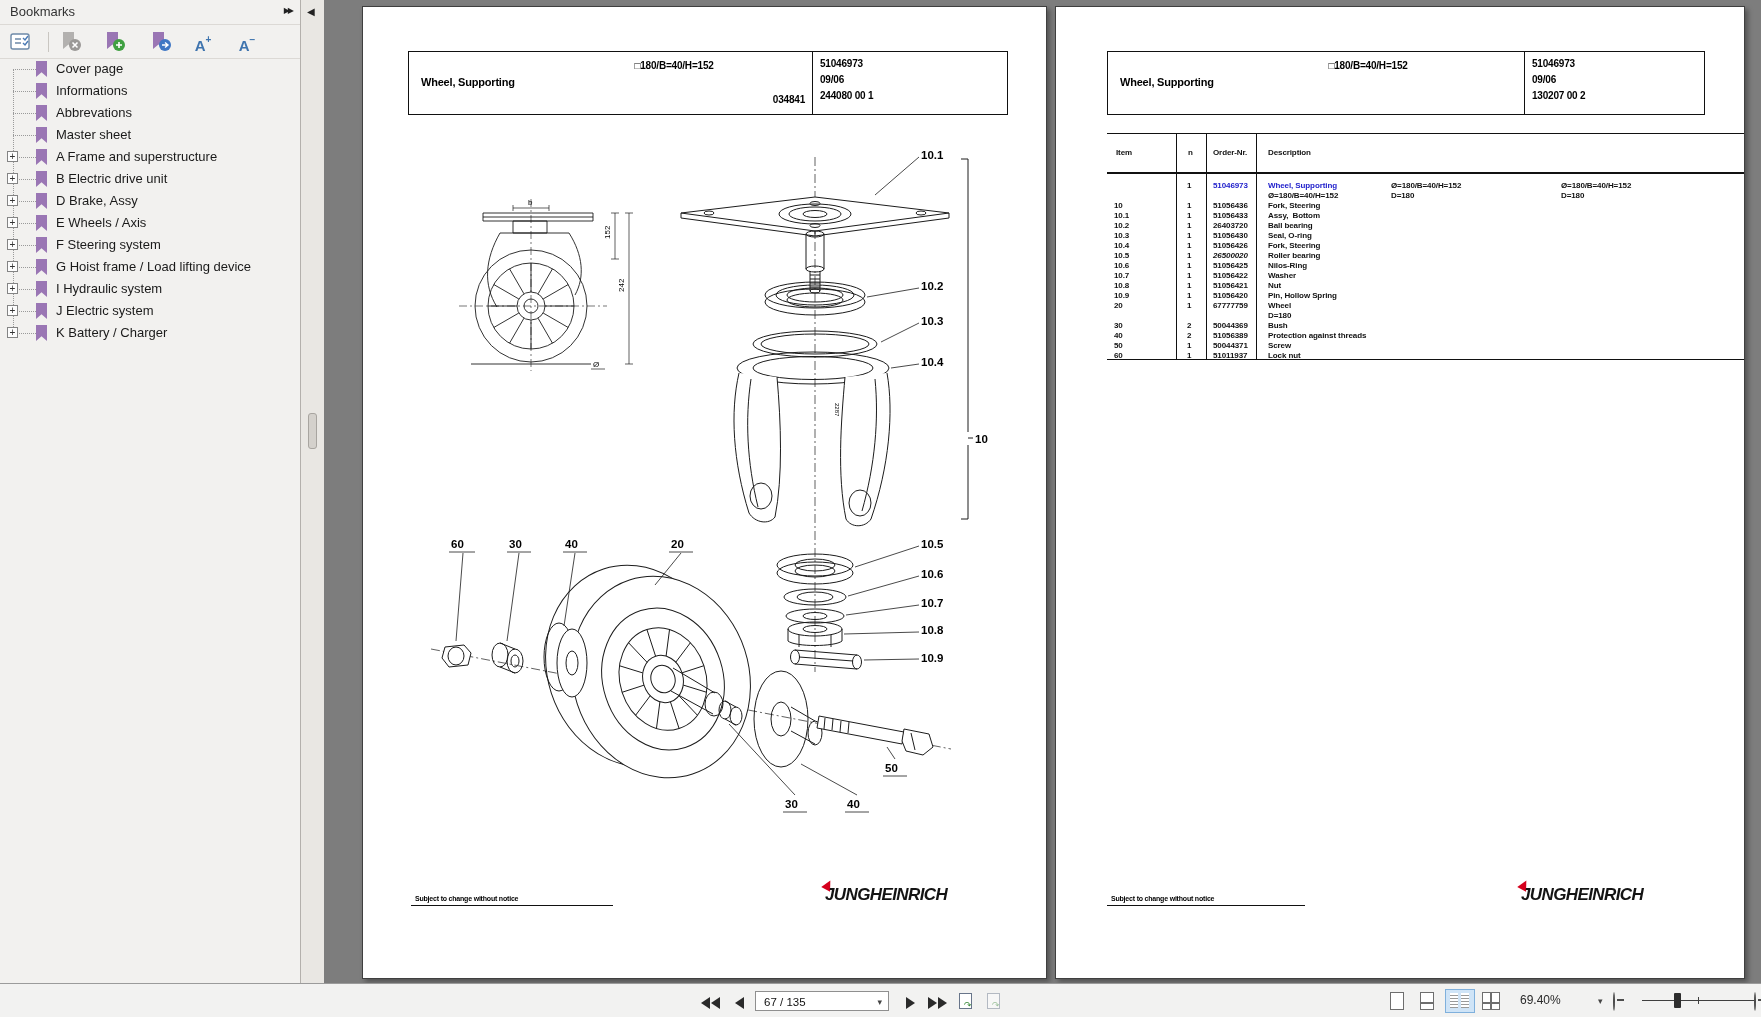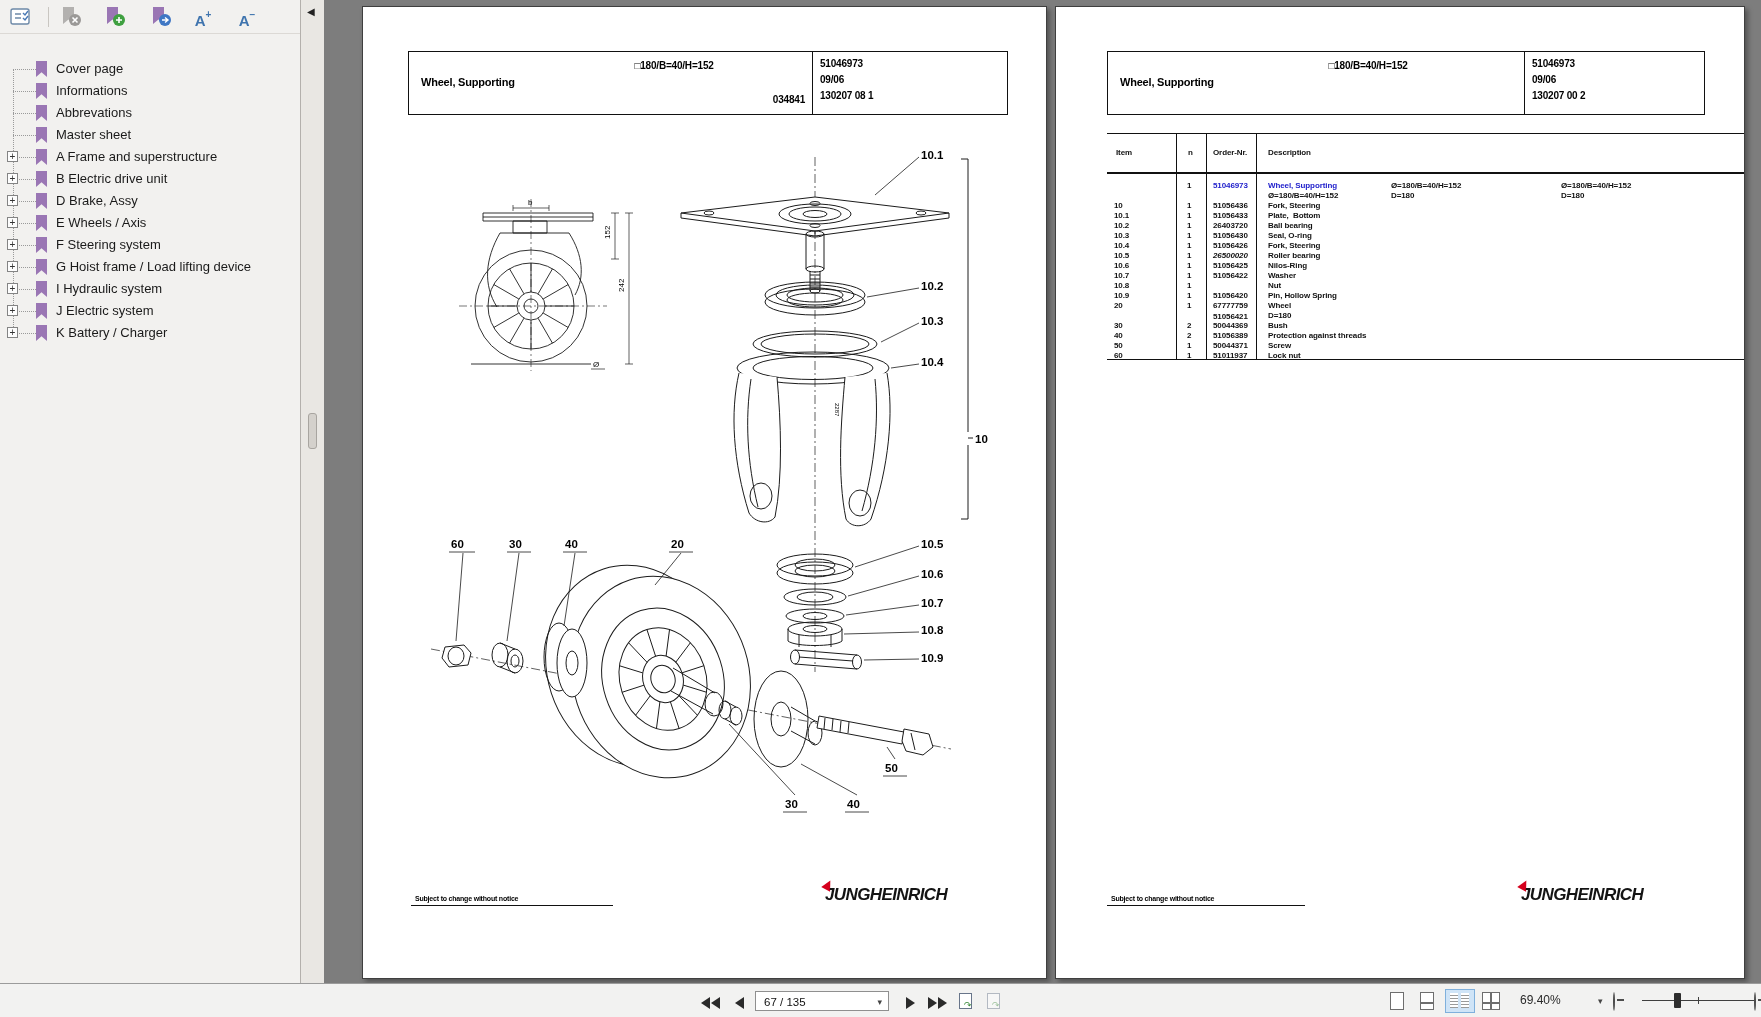--- a/index.html
+++ b/index.html
@@ -74,20 +74,24 @@
   .zcirc{width:16px;height:16px;border:1.5px solid #4c4c4c;border-radius:50%;position:relative;box-sizing:border-box}
   .zcirc .bar{position:absolute;left:3px;top:6px;width:7px;height:1.6px;background:#4c4c4c}
   .sliderline{position:absolute;left:1642px;top:16px;width:112px;height:1px;background:#3f3f3f}
   .slidertick{position:absolute;left:1698px;top:13px;width:1px;height:7px;background:#3f3f3f}
   .sliderhandle{position:absolute;left:1674px;top:9px;width:7px;height:15px;background:#2d2d2d;border-radius:1px;cursor:pointer}
 </style>
 </head>
 <body>
 
 <aside class="panel">
+  <div class="panel-header">
+    <span class="panel-title">Bookmarks</span>
+    <span class="dbl-arrow">▶▶</span>
+  </div>
   <div class="panel-toolbar">
     <span class="ptb-icon" style="left:8px">
       <svg width="26" height="26">
           <rect x="3" y="5" width="18" height="15" rx="2" fill="#fff" stroke="#6d89a8" stroke-width="1.4"></rect>
       <path d="M7 10 h6 M7 14 h6" stroke="#6d89a8" stroke-width="1.4"></path>
       <path d="M15 9 l2 2 l3 -4 M15 14 l2 2 l3 -4" stroke="#4a7ab5" stroke-width="1.4" fill="none"></path>
         </svg>
     </span>
     <span class="ptb-div"></span>
     <span class="ptb-icon" style="left:58px">
@@ -201,21 +205,21 @@
 <main class="doc">
 
   <section class="page" id="pageL">
     <div class="hdr-box" style="left:45px;top:44px;width:598px;height:62px">
       <div class="hdr-div" style="left:403px"></div>
       <div class="hdr-spec pdf" style="left:135px;top:8px;width:260px">□180/B=40/H=152</div>
       <div class="hdr-title pdf" style="left:12px;top:24px">Wheel, Supporting</div>
       <div class="hdr-num pdf" style="left:300px;top:42px;width:96px;text-align:right">034841</div>
       <div class="hdr-num pdf" style="left:411px;top:6px">51046973</div>
       <div class="hdr-num pdf" style="left:411px;top:22px">09/06</div>
-      <div class="hdr-num pdf" style="left:411px;top:38px">130207 08 1</div>
+      <div class="hdr-num pdf" style="left:411px;top:38px">244080 00 1</div>
     </div>
 
     <svg class="draw" id="drawing" width="683" height="971" viewBox="0 0 683 971">
       <g stroke="#1c1c1c" fill="none" stroke-width="1">
 
         <path d="M452,150 V665" stroke-dasharray="9,3,2,3" stroke-width=".7"></path>
         <path d="M68,642 L588,742" stroke-dasharray="9,3,2,3" stroke-width=".7"></path>
 
         <g>
           <path d="M318,206 L452,190 L586,206 L452,224 Z" fill="#fff"></path>
@@ -476,21 +480,21 @@
         <div class="tcell" style="left: 212px; top: 184px;">Ø=180/B=40/H=152</div>
         <div class="tcell" style="left: 335px; top: 184px;">D=180</div>
         <div class="tcell" style="left: 505px; top: 184px;">D=180</div>
         <div class="tcell" style="left: 58px; top: 194px;">10</div>
         <div class="tcell" style="left: 131px; top: 194px;">1</div>
         <div class="tcell" style="left: 157px; top: 194px;">51056436</div>
         <div class="tcell" style="left: 212px; top: 194px;">Fork, Steering</div>
         <div class="tcell" style="left: 58px; top: 204px;">10.1</div>
         <div class="tcell" style="left: 131px; top: 204px;">1</div>
         <div class="tcell" style="left: 157px; top: 204px;">51056433</div>
-        <div class="tcell" style="left: 212px; top: 204px;">Plate,  Bottom</div>
+        <div class="tcell" style="left: 212px; top: 204px;">Assy,  Bottom</div>
         <div class="tcell" style="left: 58px; top: 214px;">10.2</div>
         <div class="tcell" style="left: 131px; top: 214px;">1</div>
         <div class="tcell" style="left: 157px; top: 214px;">26403720</div>
         <div class="tcell" style="left: 212px; top: 214px;">Ball bearing</div>
         <div class="tcell" style="left: 58px; top: 224px;">10.3</div>
         <div class="tcell" style="left: 131px; top: 224px;">1</div>
         <div class="tcell" style="left: 157px; top: 224px;">51056430</div>
         <div class="tcell" style="left: 212px; top: 224px;">Seal, O-ring</div>
         <div class="tcell" style="left: 58px; top: 234px;">10.4</div>
         <div class="tcell" style="left: 131px; top: 234px;">1</div>
@@ -503,21 +507,21 @@
         <div class="tcell" style="left: 58px; top: 254px;">10.6</div>
         <div class="tcell" style="left: 131px; top: 254px;">1</div>
         <div class="tcell" style="left: 157px; top: 254px;">51056425</div>
         <div class="tcell" style="left: 212px; top: 254px;">Nilos-Ring</div>
         <div class="tcell" style="left: 58px; top: 264px;">10.7</div>
         <div class="tcell" style="left: 131px; top: 264px;">1</div>
         <div class="tcell" style="left: 157px; top: 264px;">51056422</div>
         <div class="tcell" style="left: 212px; top: 264px;">Washer</div>
         <div class="tcell" style="left: 58px; top: 274px;">10.8</div>
         <div class="tcell" style="left: 131px; top: 274px;">1</div>
-        <div class="tcell" style="left: 157px; top: 274px; margin-top: 31px;">51056421</div>
+        <div class="tcell" style="left: 157px; top: 274px;">51056421</div>
         <div class="tcell" style="left: 212px; top: 274px;">Nut</div>
         <div class="tcell" style="left: 58px; top: 284px;">10.9</div>
         <div class="tcell" style="left: 131px; top: 284px;">1</div>
         <div class="tcell" style="left: 157px; top: 284px;">51056420</div>
         <div class="tcell" style="left: 212px; top: 284px;">Pin, Hollow Spring</div>
         <div class="tcell" style="left: 58px; top: 294px;">20</div>
         <div class="tcell" style="left: 131px; top: 294px;">1</div>
         <div class="tcell" style="left: 157px; top: 294px;">67777759</div>
         <div class="tcell" style="left: 212px; top: 294px;">Wheel</div>
         <div class="tcell" style="left: 212px; top: 304px;">D=180</div>

